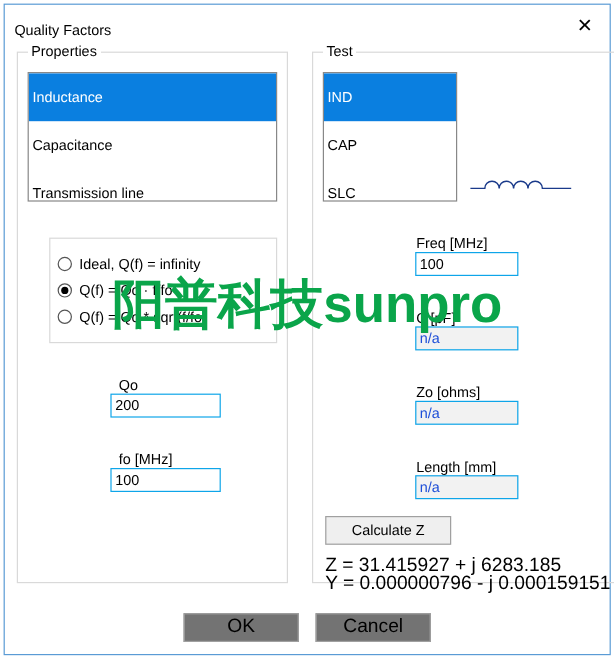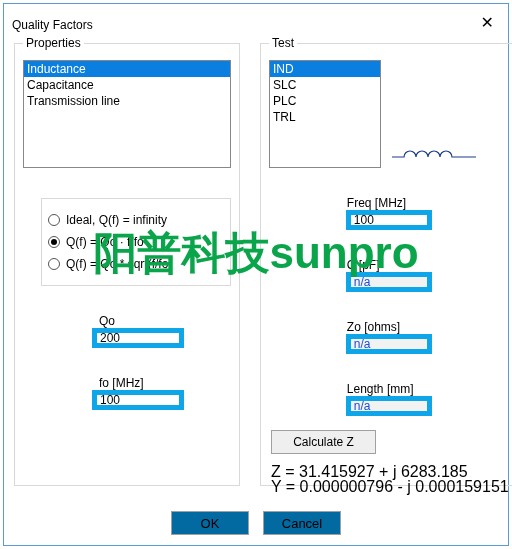--- a/index.html
+++ b/index.html
@@ -58,21 +58,21 @@
 
   .listbox {
     border: 1px solid #888;
     background: #fff;
     height: 108px;
     overflow: hidden;
     font-size: 12px;
     line-height: 16px;
   }
   .listbox .item {
-    padding: 0 3px;
+    padding: 12px 3px;
     white-space: nowrap;
   }
   .listbox .item.selected {
     background: #0a7fe0;
     color: #fff;
   }
 
   .radio-group {
     border: 1px solid #d9d9d9;
     margin-top: 30px;
@@ -112,21 +112,21 @@
   }
   .field-row label {
     width: 78px;
     font-size: 12px;
   }
   .field-row input[type=text] {
     width: 92px;
     height: 20px;
     font-size: 12px;
     padding: 1px 3px;
-    border: 5px solid #0ea5e9;
+    border: 1px solid #0ea5e9;
     background: #fff;
   }
   .field-row input.disabled {
     background: #f2f2f2;
     color: #1d4ed8;
   }
 
   .props .qo-block { margin: 28px 0 0 22px; }
 
   .test .listbox { width: 112px; display:inline-block; vertical-align: top;}
@@ -156,24 +156,24 @@
 
   .footer {
     position: absolute;
     bottom: 10px;
     left: 0; right: 0;
     display: flex;
     justify-content: center;
     gap: 14px;
   }
   .footer button {
-    width: 78px;
+    width: 96px;
     height: 24px;
-    font-size: 13px;
-    background: #0369a1;
+    font-size: 16px;
+    background: #737373;
     border: 1px solid #a0a0a0;
     cursor: default;
   }
 
   .watermark {
     position: absolute;
     top: 220px;
     left: 0; right: 0;
     text-align: center;
     font-size: 44px;
@@ -230,20 +230,21 @@
           <input type="text" value="100" style="">
         </div>
       </div>
     </fieldset>
 
     <fieldset class="group test">
       <legend>Test</legend>
 
       <div class="listbox">
         <div class="item selected">IND</div>
+        <div class="item">CAP</div>
         <div class="item">SLC</div>
         <div class="item">PLC</div>
         <div class="item">TRL</div>
       </div>
       <span class="inductor-svg">
         <svg width="88" height="20" viewBox="0 0 88 20">
           <path d="M2 14 H14 A6 6 0 0 1 26 14 A6 6 0 0 1 38 14 A6 6 0 0 1 50 14 A6 6 0 0 1 62 14 H86" fill="none" stroke="#1a3a8a" stroke-width="1.2"></path>
         </svg>
       </span>
 

